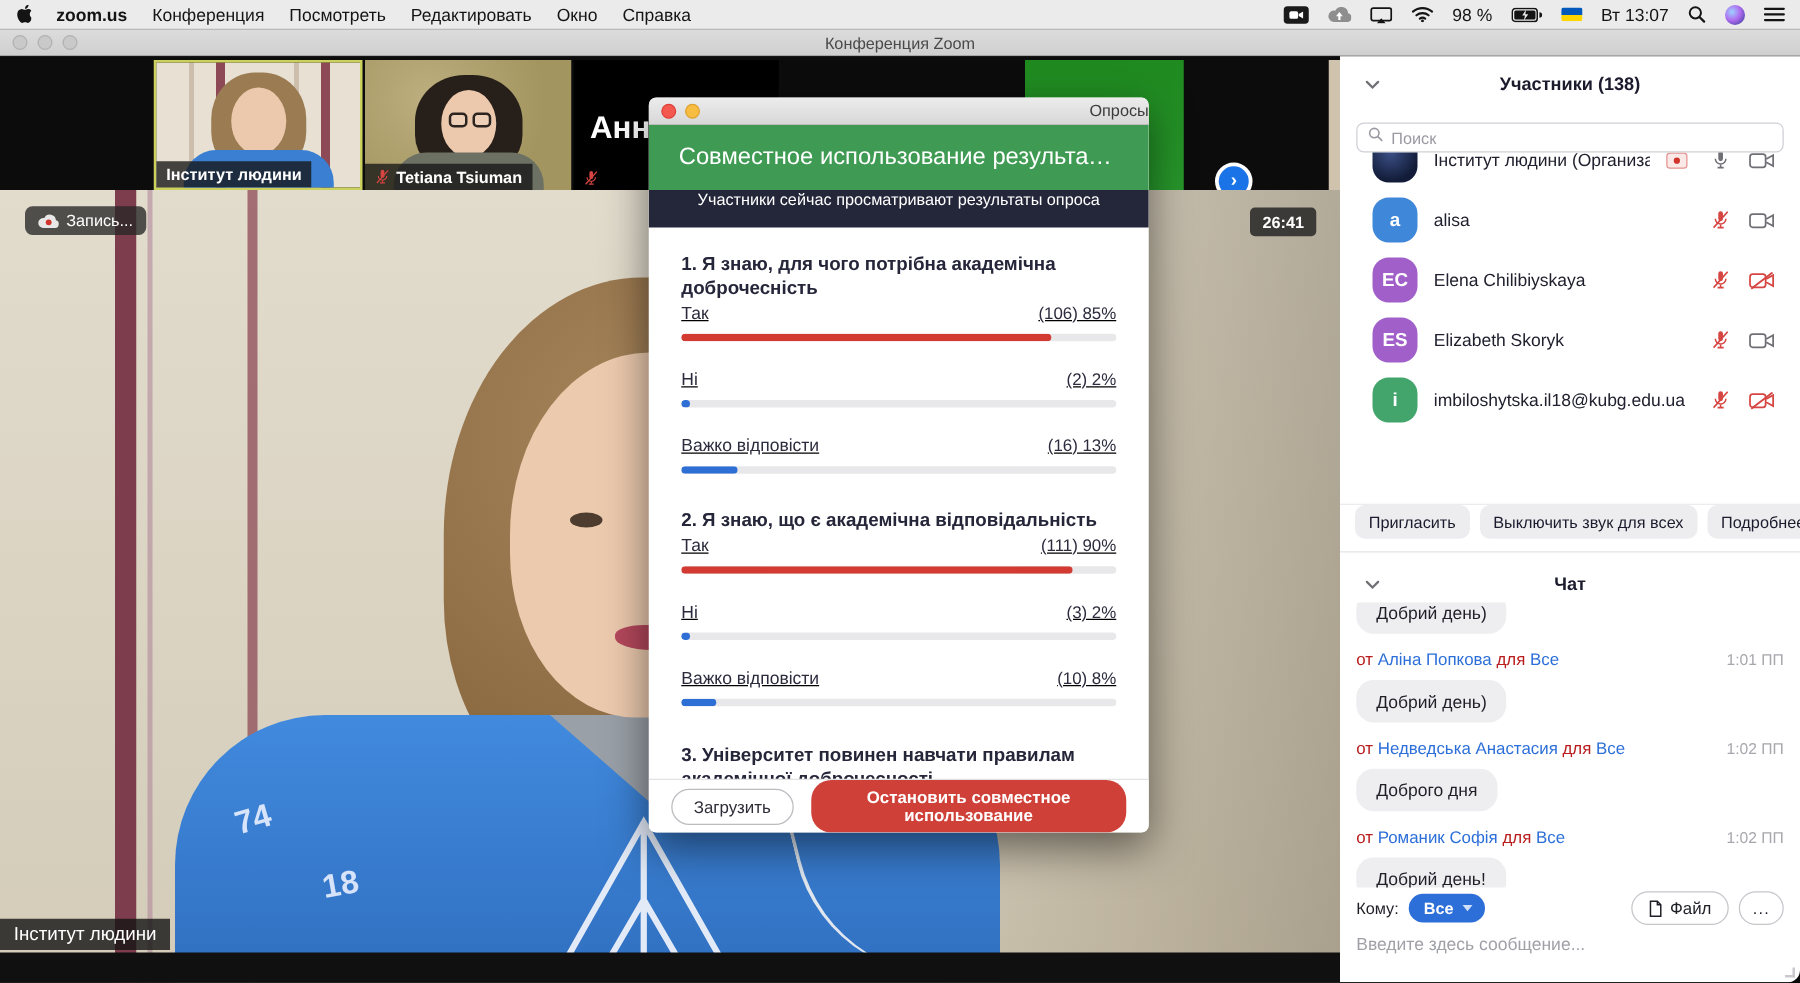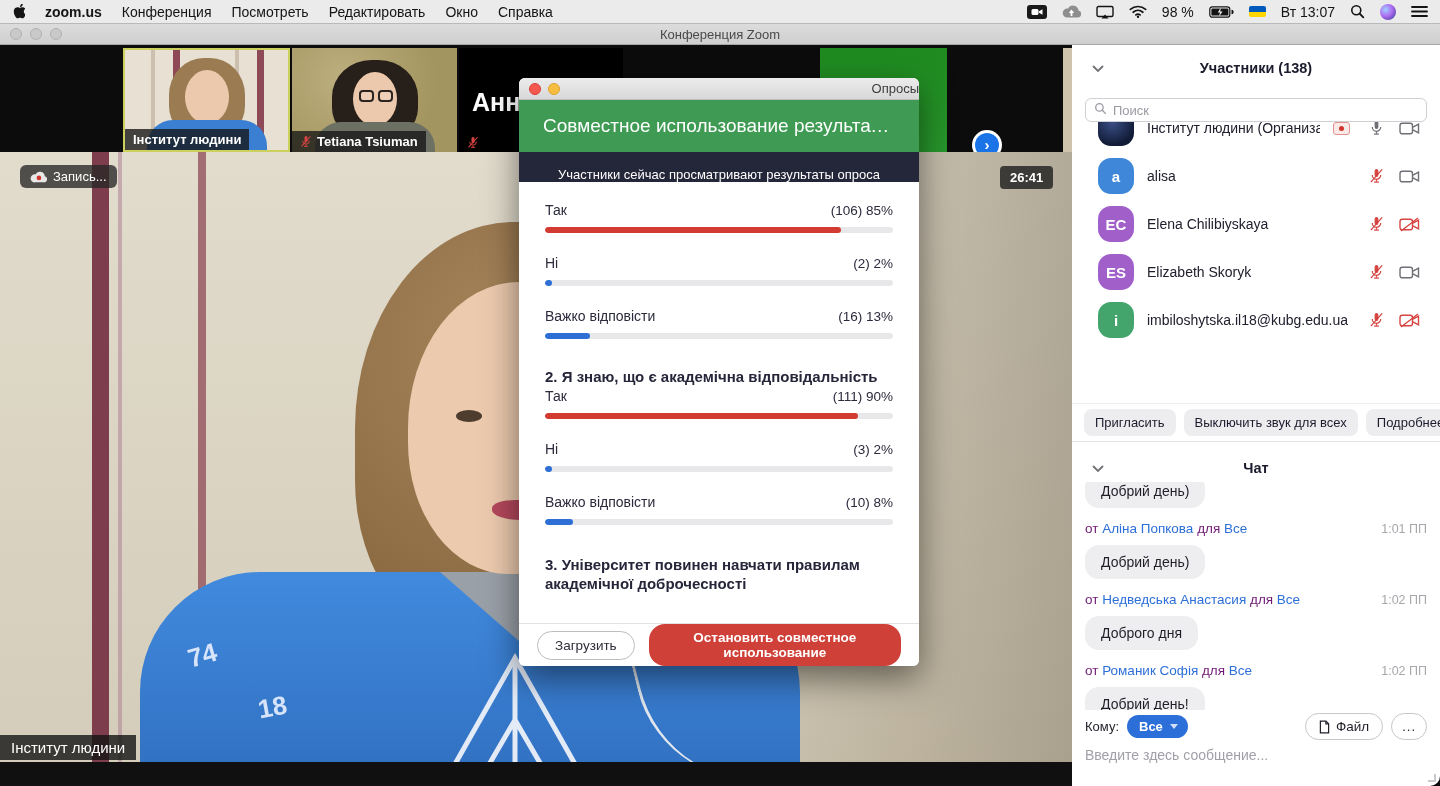--- a/index.html
+++ b/index.html
@@ -97,25 +97,25 @@
   .poll-titlebar { height:22px; background:linear-gradient(#ececec,#d8d8d8); border-bottom:1px solid #bdbdbd;
     display:flex; align-items:center; justify-content:flex-end; position:relative; }
   .poll-title { font-size:13px; color:#3c3c3c; }
   .poll-lights { position:absolute; left:10px; top:5px; display:flex; gap:7px; }
   .pl { width:12px; height:12px; border-radius:50%; }
   .pl.red { background:#f4594f; border:1px solid #de3e37; }
   .pl.yellow { background:#f6bd41; border:1px solid #dfa12f; }
   .poll-green { height:52px; display:flex; align-items:center; padding:0 24px; }
   .poll-green span { color:#fff; font-size:19px; white-space:nowrap; overflow:hidden; text-overflow:ellipsis; }
   .poll-status { height:30px; background:#24263a; color:#fff; font-size:13px;
-    display:flex; align-items:flex-end; justify-content:center; }
+    display:flex; align-items:flex-start; justify-content:center; }
   .poll-body { height:441px; overflow:hidden; padding:20px 26px 0; }
   .qtitle { font-size:15px; font-weight:bold; color:#26263a; line-height:19px; margin-bottom:2px; }
   .q2 { margin-top:28px; } .q3 { margin-top:30px; }
-  .option { margin-bottom:22px; }
+  .option { margin-bottom:22px;text-decoration:underline; }
   .opt-row { display:flex; justify-content:space-between; align-items:baseline; }
   .opt-label { font-size:14px; color:#2b2b3d; }
   .opt-result { font-size:13.5px; color:#2b2b3d; }
   .track { margin-top:9px; height:6px; border-radius:3px; background:#e8e8ea; overflow:hidden; }
   .fill { height:100%; border-radius:3px; }
   .poll-footer { height:43px; border-top:1px solid #e2e2e2; background:#fff;
     display:flex; align-items:center; padding:0 18px; gap:14px; }
   .btn-outline { border:1px solid #bcbcc0; background:#fff; border-radius:16px;
     font-size:13.5px; color:#2e2e38; padding:6px 17px; font-family:inherit; }
   .btn-red { background:#cf4038; color:#fff; border:none; border-radius:16px;
@@ -142,28 +142,28 @@
   .pname { flex:1; font-size:14px; color:#20202e; white-space:nowrap; overflow:hidden; }
   .rec-ind { width:17px; height:13px; border:1px solid #e3938f; background:#fbe9e8; border-radius:3px;
     display:flex; align-items:center; justify-content:center; margin-right:6px; flex:none; }
   .rec-ind i { width:5px; height:5px; border-radius:50%; background:#d0342c; }
   .stateicons { display:flex; gap:15px; align-items:center; }
   .statewrap { color:#6f6f76; display:inline-flex; }
   .statewrap .slash { display:none; }
   .statewrap.muted, .statewrap.off { color:#d64541; }
   .statewrap.muted .slash, .statewrap.off .slash { display:inline; }
   .pbuttons { position:absolute; left:0; top:358px; width:368px; height:38px; border-top:1px solid #ececf0;
-    display:flex; align-items:center; padding:0 12px; gap:8px; }
+    display:flex; align-items:flex-start; padding:0 12px; gap:8px; }
   .pill-btn { background:#ededf0; border:none; border-radius:8px; font-size:13px; color:#1b1b2d;
     padding:6px 11px; font-family:inherit; display:flex; align-items:center; gap:4px; white-space:nowrap; }
   .chat-divider { position:absolute; left:0; top:396px; width:368px; border-top:1px solid #e4e4e8; }
   .c-header { position:absolute; left:0; top:410px; width:368px; }
   .chatlist { position:absolute; left:0; top:437px; width:368px; height:228px; overflow:hidden; padding:0 13px; }
   .msg-head { display:flex; align-items:baseline; margin-top:13px; font-size:13.5px; }
-  .gray { color:#701a75; } .blue { color:#2d6fd8; }
+  .gray { color:#b91c1c; } .blue { color:#2d6fd8; }
   .msg-head .who { flex:1; white-space:nowrap; overflow:hidden; }
   .msg-time { font-size:12.5px; color:#a7a7ad; margin-left:8px; }
   .bubble { display:inline-block; background:#eeeef0; border-radius:14px; padding:9px 16px;
     font-size:14px; color:#1f1f28; margin-top:9px; }
   .bubble.clipped { margin-top:-18px; }
   .compose { position:absolute; left:0; top:668px; width:368px; display:flex; align-items:center; padding:0 13px; gap:8px; }
   .to-label { font-size:13px; color:#1f1f28; }
   .to-pill { background:#2d6fd8; border:none; color:#fff; font-size:13px; font-weight:bold;
     border-radius:12px; padding:4px 10px 4px 12px; display:flex; align-items:center; gap:7px; font-family:inherit; }
   .caret-down { width:0; height:0; border-left:4px solid transparent; border-right:4px solid transparent;
@@ -377,20 +377,21 @@
       <span class="poll-title">Опросы</span>
     </div>
     <div class="poll-green" id="poll-green-header" style="background: rgb(63, 155, 83);">
       <span>Совместное использование результатов…</span>
     </div>
     <div class="poll-status">
       <span>Участники сейчас просматривают результаты опроса</span>
     </div>
     <div class="poll-body">
 
+      <div class="qtitle">1. Я знаю, для чого потрібна академічна доброчесність</div>
       <div class="option">
         <div class="opt-row">
           <span class="opt-label">Так</span>
           <span class="opt-result">(106) 85%</span>
         </div>
         <div class="track">
             <div class="fill" style="width: 85%; background: rgb(210, 58, 50);"></div>
           </div>
       </div>
       <div class="option">

